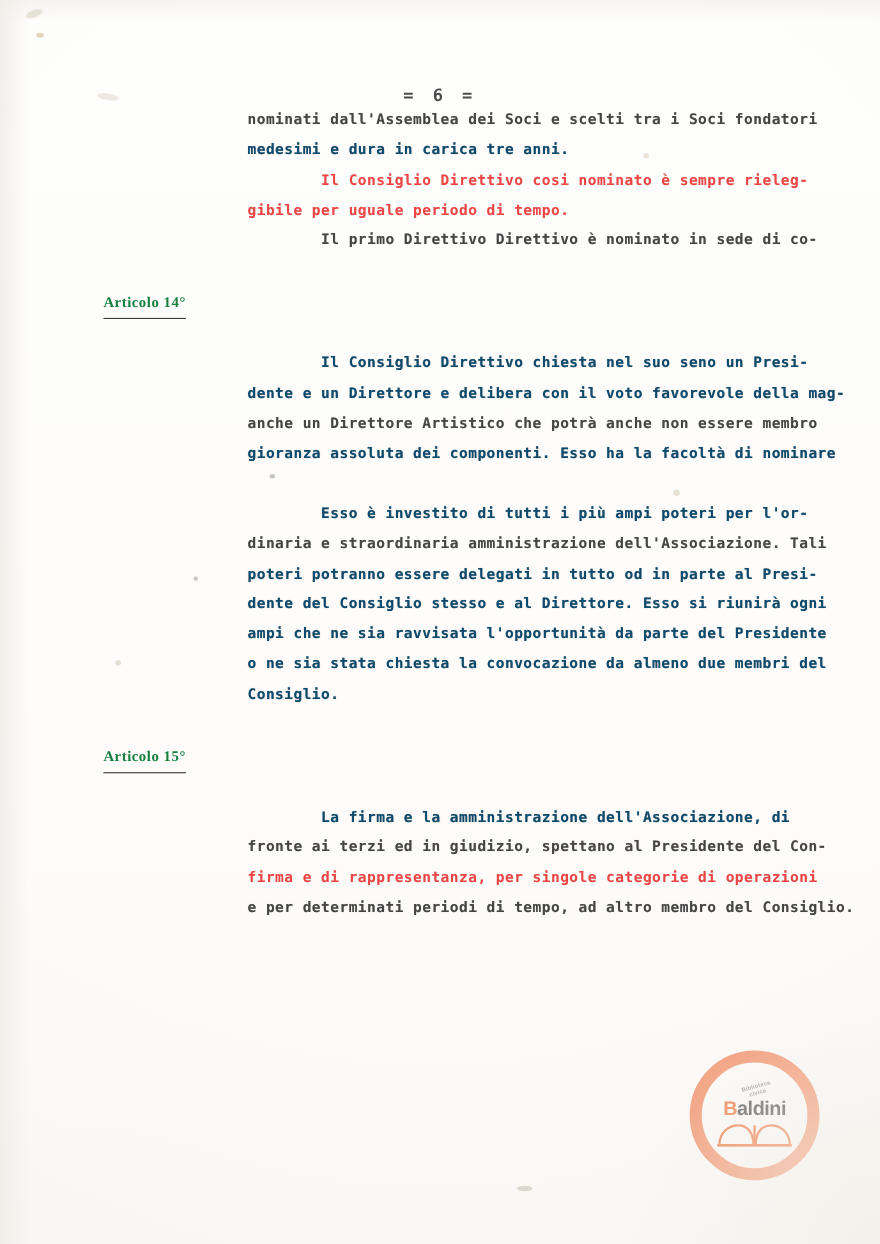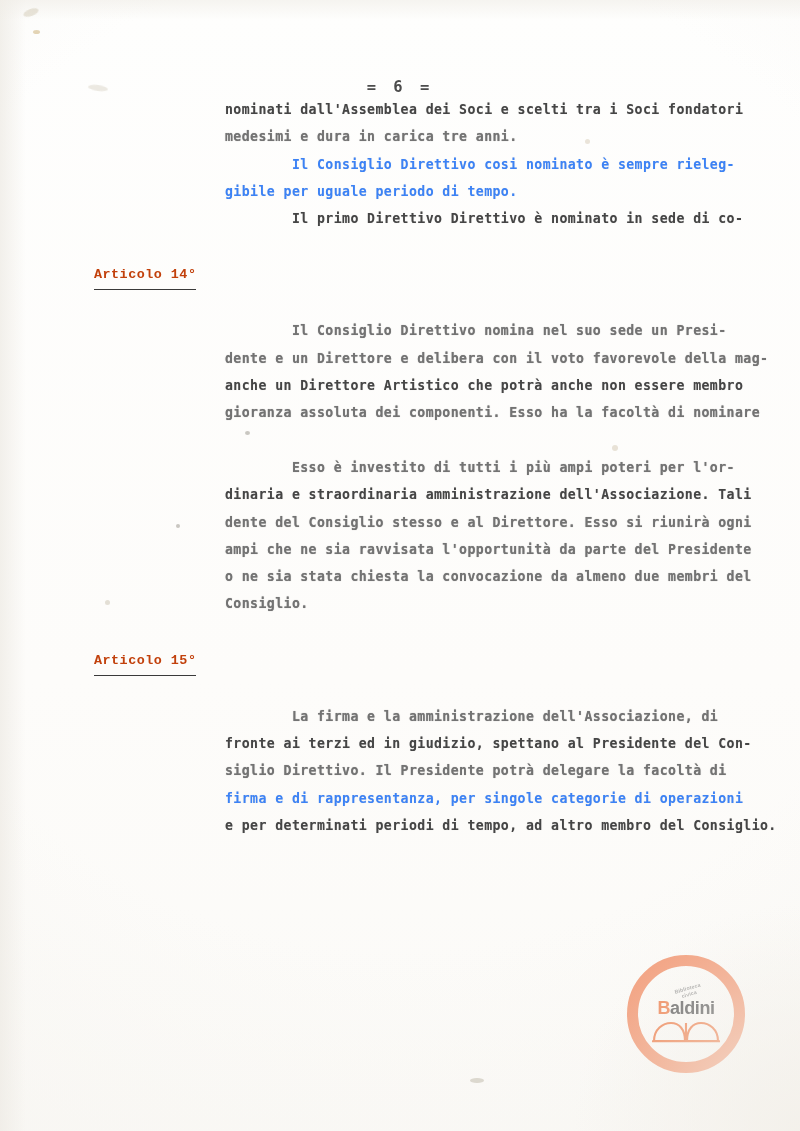--- a/index.html
+++ b/index.html
@@ -86,34 +86,34 @@
     font-family: "DejaVu Sans Mono", monospace;
     font-size: 13.2px;
     line-height: 27.3px;
     color: #2e2e2e;
     white-space: pre;
     letter-spacing: 0.42px;
     font-weight: 600;
     text-shadow: 0 0 0.7px rgba(60,60,60,0.32);
   }
   
-  .ink-light { color: #3b82f6; text-shadow: 0 0 0.8px rgba(120,120,120,0.25); }
+  .ink-light { color: #ef4444; text-shadow: 0 0 0.8px rgba(120,120,120,0.25); }
   .ink-mid   { color: #454545; }
-  .ink-dark  { color: #737373; text-shadow: 0 0 0.8px rgba(30,30,30,0.45); }
+  .ink-dark  { color: #0c4a6e; text-shadow: 0 0 0.8px rgba(30,30,30,0.45); }
 
   .para { margin: 0; }
   .gap-para { height: 27.3px; }
   .gap-heading-before { height: 30px; }
   .gap-heading-after { height: 27px; }
 
   .art-heading {
-    font-family: Liberation Mono, monospace;
+    font-family: Liberation Serif, serif;
     font-size: 13.4px;
     line-height: 26px;
-    color: #c2410c;
+    color: #15803d;
     font-weight: 700;
     display: inline-block;
     border-bottom: 1.6px solid #3a3a3a;
     padding-bottom: 1px;
     letter-spacing: 0.5px;
     white-space: pre;
   }
 
   
   .stamp {
@@ -220,49 +220,49 @@
 
       <div class="gap-heading-before"></div>
 
       <div style="margin-left:-131px;">
         <span class="art-heading">Articolo 14°</span>
       </div>
 
       <div class="gap-heading-after"></div>
 
       <div class="para">
-        <div class="tline ink-dark">        Il Consiglio Direttivo nomina nel suo sede un Presi-</div>
+        <div class="tline ink-dark">        Il Consiglio Direttivo chiesta nel suo seno un Presi-</div>
         <div class="tline ink-dark">dente e un Direttore e delibera con il voto favorevole della mag-</div>
         <div class="tline ink-mid">anche un Direttore Artistico che potrà anche non essere membro</div>
         <div class="tline ink-dark">gioranza assoluta dei componenti. Esso ha la facoltà di nominare</div>
       </div>
 
       <div class="gap-para"></div>
 
       <div class="para">
         <div class="tline ink-dark">        Esso è investito di tutti i più ampi poteri per l'or-</div>
         <div class="tline ink-mid">dinaria e straordinaria amministrazione dell'Associazione. Tali</div>
+        <div class="tline ink-dark">poteri potranno essere delegati in tutto od in parte al Presi-</div>
         <div class="tline ink-dark">dente del Consiglio stesso e al Direttore. Esso si riunirà ogni</div>
         <div class="tline ink-dark">ampi che ne sia ravvisata l'opportunità da parte del Presidente</div>
         <div class="tline ink-dark">o ne sia stata chiesta la convocazione da almeno due membri del</div>
         <div class="tline ink-dark">Consiglio.</div>
       </div>
 
       <div class="gap-heading-before"></div>
 
       <div style="margin-left:-131px;">
         <span class="art-heading">Articolo 15°</span>
       </div>
 
       <div class="gap-heading-after"></div>
 
       <div class="para">
         <div class="tline ink-dark">        La firma e la amministrazione dell'Associazione, di</div>
         <div class="tline ink-mid">fronte ai terzi ed in giudizio, spettano al Presidente del Con-</div>
-        <div class="tline ink-dark">siglio Direttivo. Il Presidente potrà delegare la facoltà di</div>
         <div class="tline ink-light">firma e di rappresentanza, per singole categorie di operazioni</div>
         <div class="tline ink-mid">e per determinati periodi di tempo, ad altro membro del Consiglio.</div>
       </div>
 
     </div>
   </div>
 
   <div class="stamp">
     <div class="stamp-ring"></div>
     <div class="stamp-inner">

